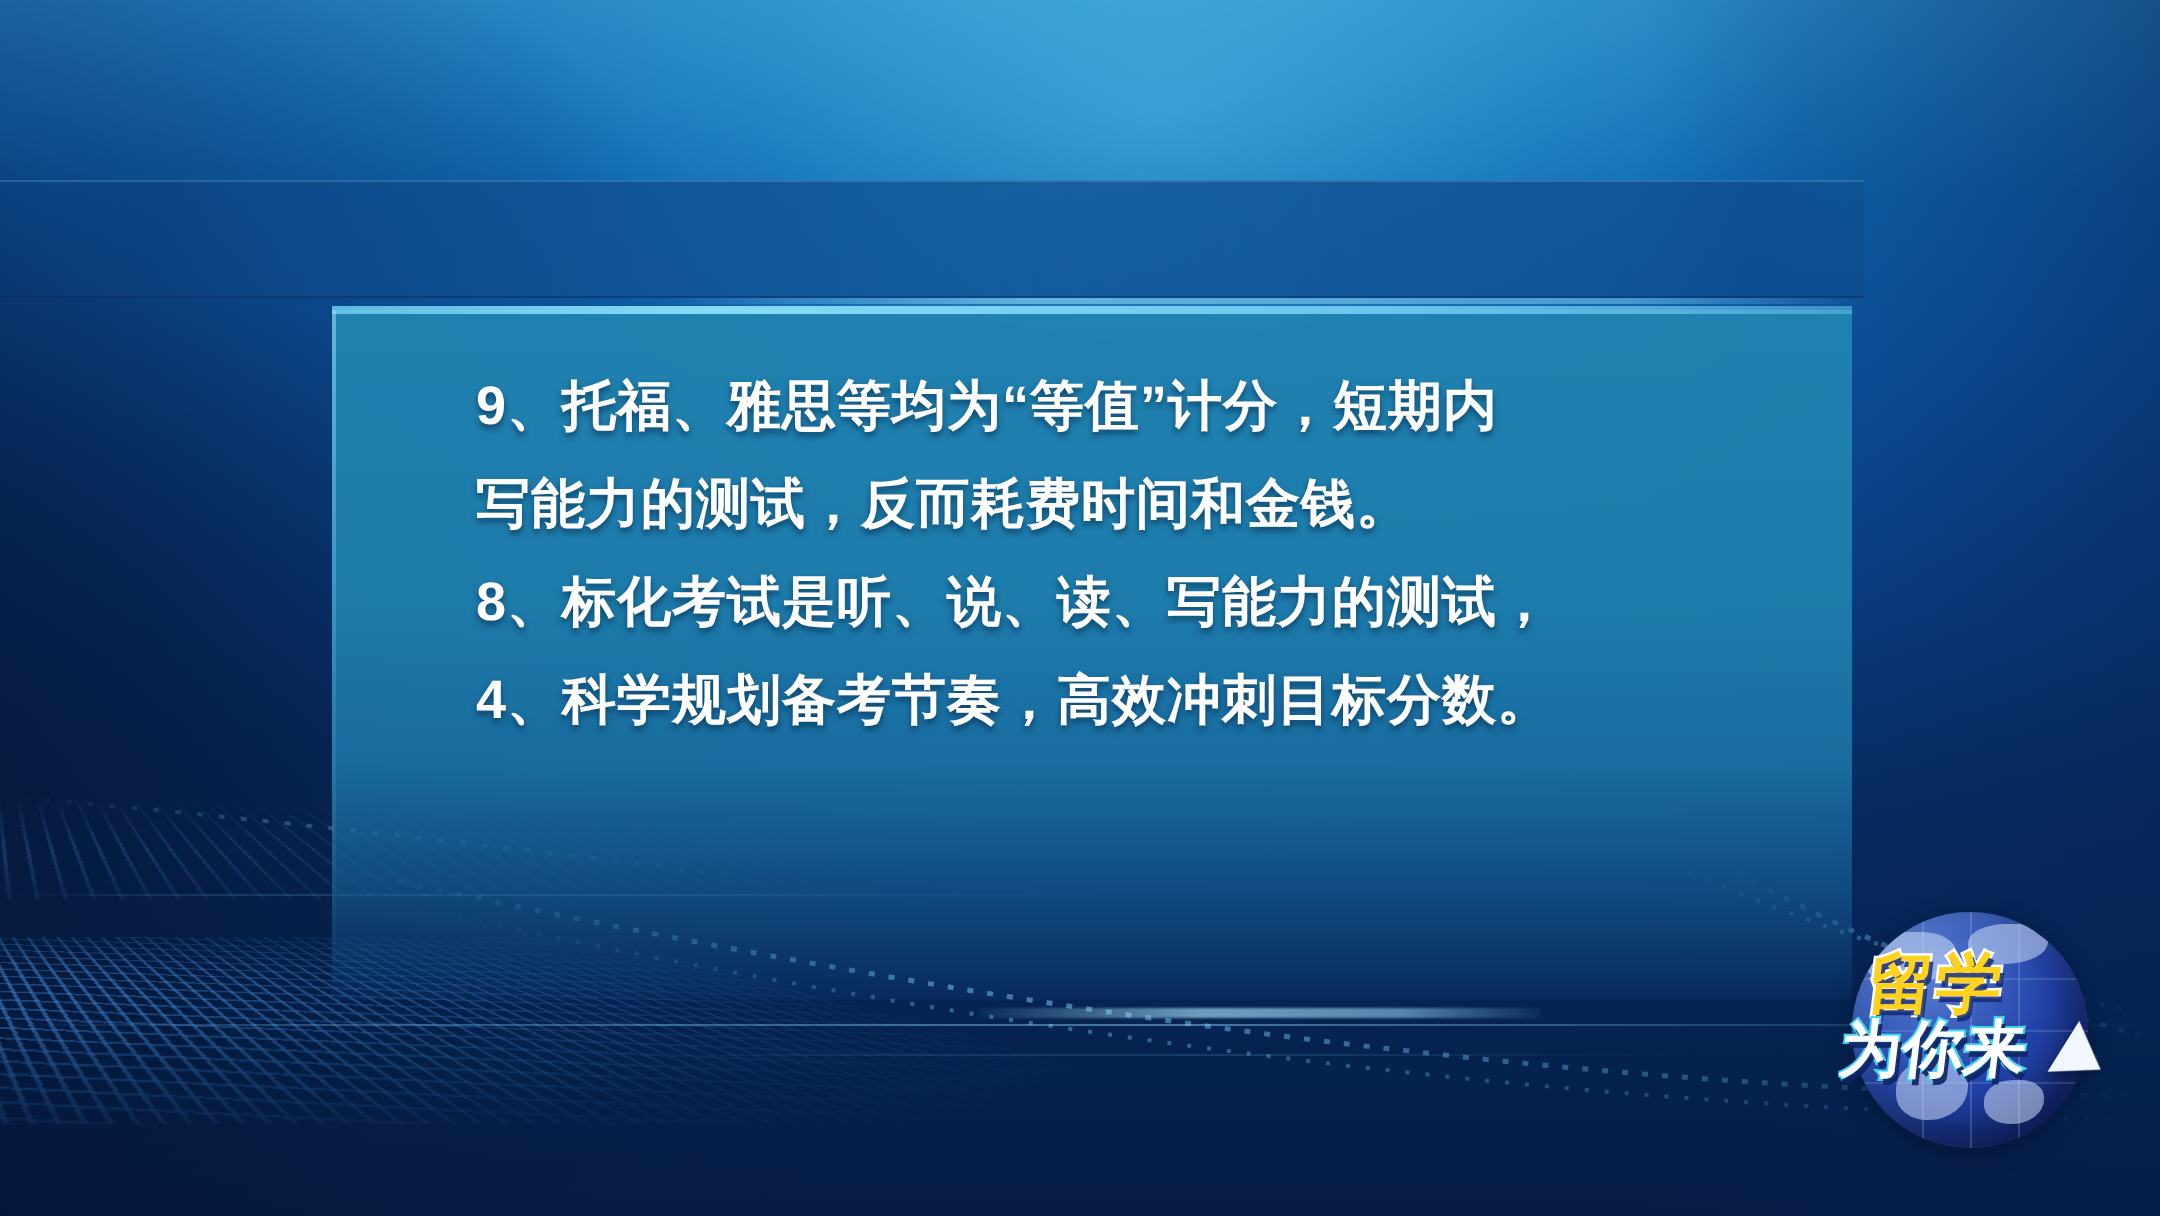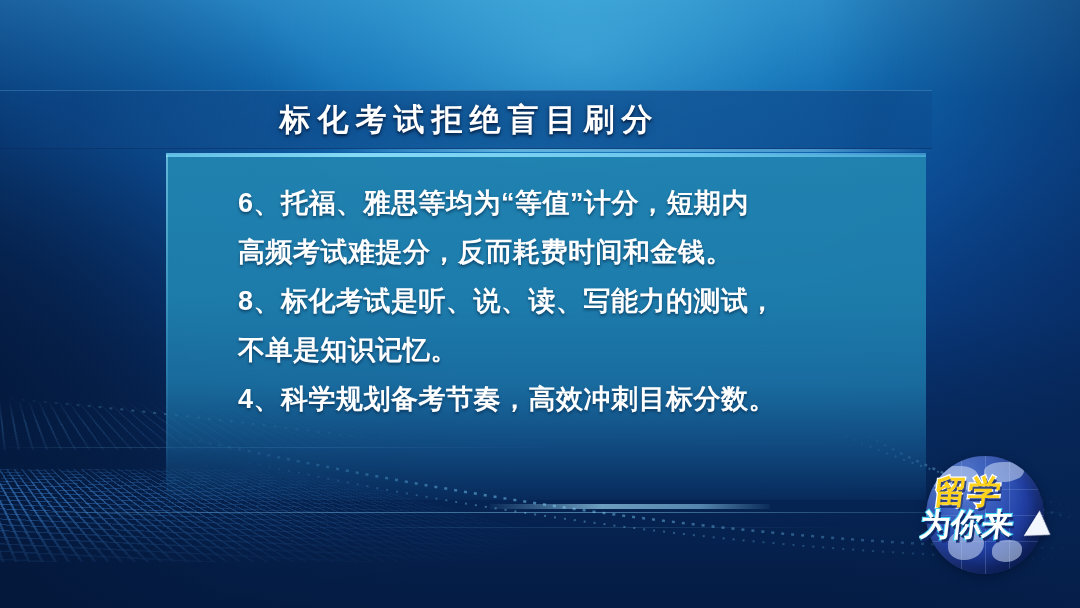--- a/index.html
+++ b/index.html
@@ -239,31 +239,29 @@
     <path d="M0,398 C120,408 260,424 400,442" fill="none" stroke="url(#wgA)" stroke-width="2" stroke-dasharray="3 8" opacity="0.5"></path>
   </svg>
 
   <div class="hrule r2"></div>
   <div class="hbar-bright"></div>
   <div class="hrule r1"></div>
   <div class="hrule r3"></div>
 
   <div class="title-band"></div>
   <div class="title-band-under"></div>
-  <div class="title-text">标化考试拒绝盲目刷分</div>
 
   <div class="panel"></div>
   <div class="panel-top-edge"></div>
   <div class="panel-left-edge"></div>
 
   <div class="panel-body">
-    <div class="line">6、托福、雅思等均为“等值”计分，短期内</div>
-    <div class="line">高频考试难提分，反而耗费时间和金钱。</div>
+    <div class="line">9、托福、雅思等均为“等值”计分，短期内</div>
+    <div class="line">写能力的测试，反而耗费时间和金钱。</div>
     <div class="line">8、标化考试是听、说、读、写能力的测试，</div>
-    <div class="line">不单是知识记忆。</div>
     <div class="line">4、科学规划备考节奏，高效冲刺目标分数。</div>
   </div>
 
   <div class="logo-wrap">
     <div class="globe">
       <div class="meridian" style="left:30%"></div>
       <div class="meridian" style="left:50%"></div>
       <div class="meridian" style="left:70%"></div>
       <div class="lat" style="top:28%"></div>
       <div class="lat" style="top:50%"></div>

